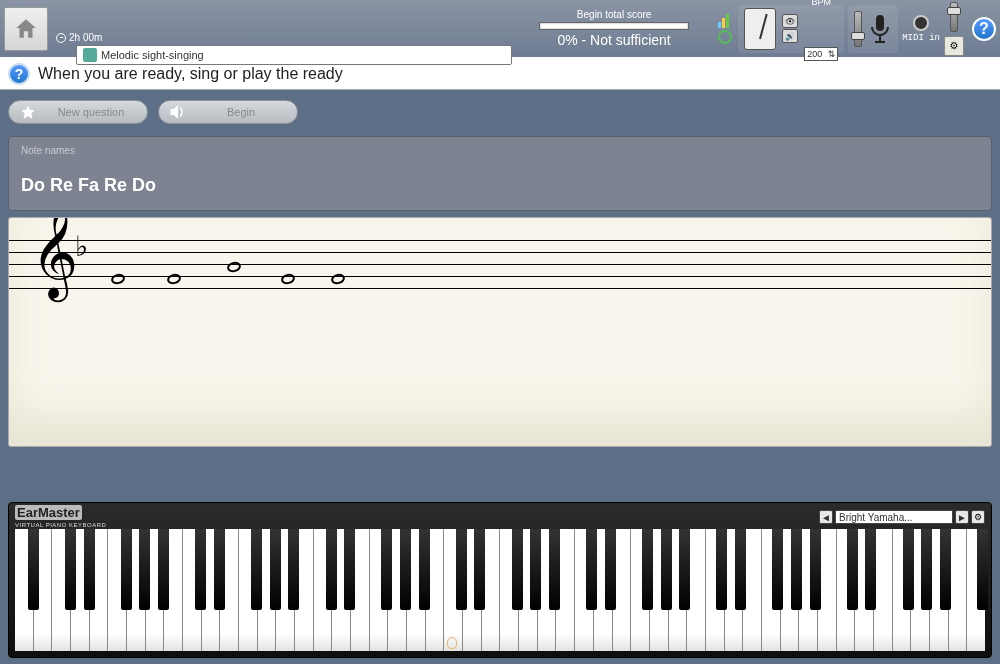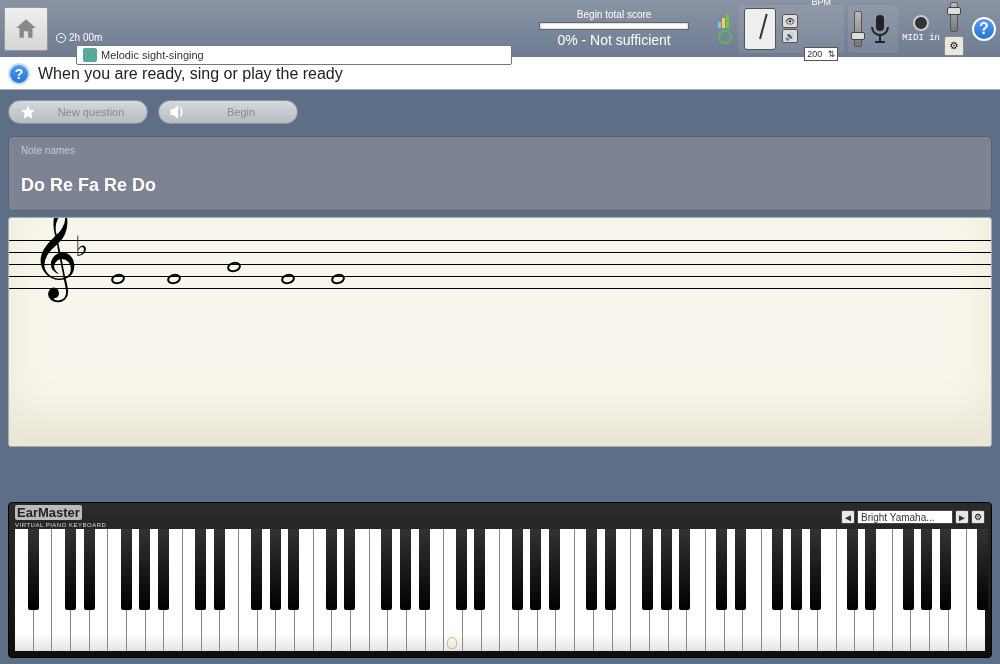--- a/index.html
+++ b/index.html
@@ -129,21 +129,21 @@
     position:absolute;left:8px;right:8px;bottom:6px;height:156px;
     background:linear-gradient(#2b2b2b,#0e0e0e);border-radius:4px;
     border:1px solid #000; padding:4px 6px 6px 6px;
     display:flex;flex-direction:column;
   }
   .piano-hdr{display:flex;align-items:center;justify-content:space-between;height:20px;}
   .piano-logo{color:#ddd;font-size:10px;line-height:1;}
   .piano-logo b{font-size:13px;background:#bbb;color:#222;padding:0 2px;border-radius:2px;text-align:center;}
   .preset{display:flex;align-items:center;gap:2px;}
   .preset .arr{width:14px;height:14px;background:#e8e8e8;border:1px solid #444;border-radius:2px;display:flex;align-items:center;justify-content:center;font-size:10px;color:#333;cursor:pointer;}
-  .preset .pname{width:96px;height:14px;background:#fff;font-size:10px;color:#333;display:flex;align-items:center;padding:0 3px;border:1px solid #444;}
+  .preset .pname{width:118px;height:14px;background:#fff;font-size:10px;color:#333;display:flex;align-items:center;padding:0 3px;border:1px solid #444;}
   .preset .gear{width:14px;height:14px;background:#e8e8e8;border:1px solid #444;border-radius:2px;display:flex;align-items:center;justify-content:center;font-size:9px;cursor:pointer;}
   .keys{flex:1;position:relative;background:#fff;display:flex;margin-top:2px;}
   .wkey{flex:1;background:linear-gradient(#fff 0%,#fff 86%,#e3e3e3 100%);border-right:1px solid #888;cursor:pointer;}
   .wkey:last-child{border-right:0;}
   .blacks{position:absolute;top:0;left:0;right:0;height:66%;pointer-events:none;}
   .bkey{position:absolute;top:0;height:100%;width:11px;background:linear-gradient(#333,#000);border-radius:0 0 2px 2px;cursor:pointer;pointer-events:auto;}
   .c-marker{position:absolute;bottom:2px;width:10px;height:12px;border:1.5px solid #e7b76a;border-radius:5px 5px 4px 4px;z-index:2;pointer-events:none;}
 </style>
 </head>
 <body>

